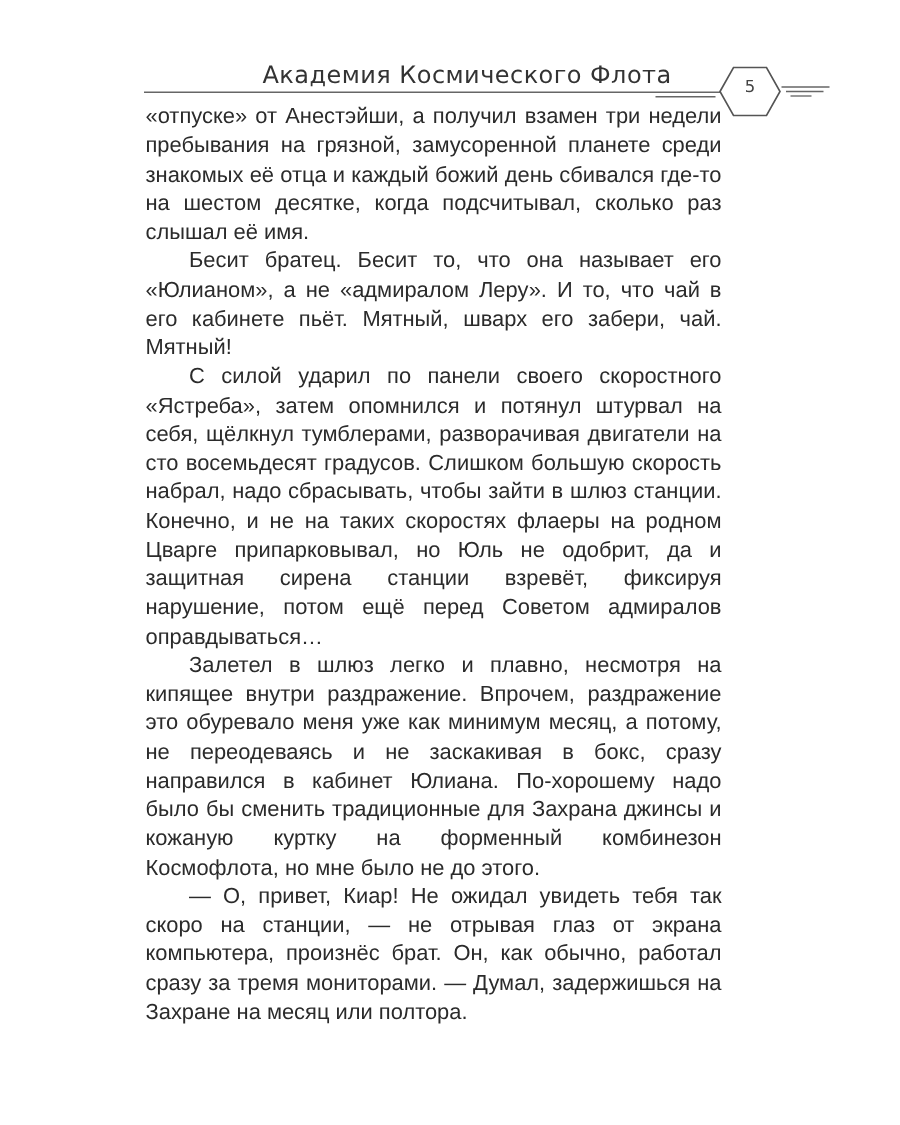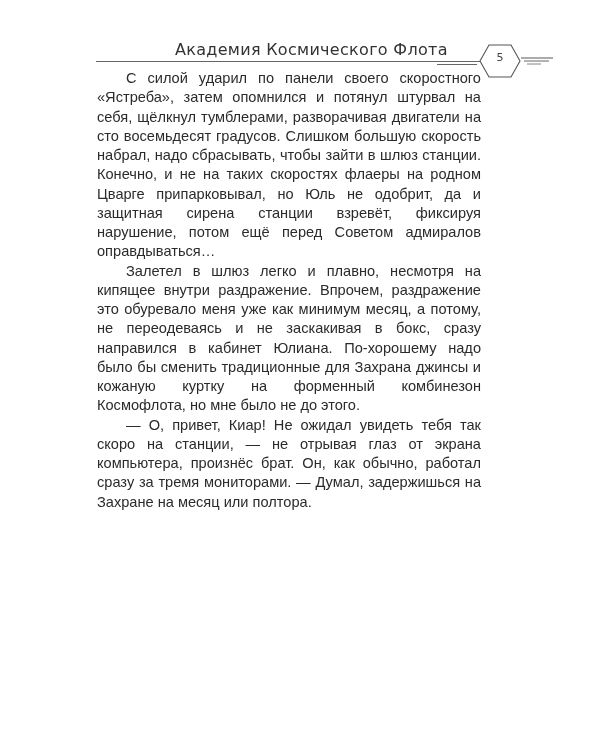--- a/index.html
+++ b/index.html
@@ -101,17 +101,19 @@
   <svg class="header-ornament" viewBox="0 0 80 36" width="80" height="36">
     <polygon points="2,18 11,2 33,2 42,18 33,34 11,34" fill="#ffffff" stroke="#555" stroke-width="1.1"></polygon>
     <line x1="43" y1="15" x2="75" y2="15" stroke="#666" stroke-width="1.1"></line>
     <line x1="46" y1="18" x2="71" y2="18" stroke="#666" stroke-width="1"></line>
     <line x1="49" y1="21" x2="63" y2="21" stroke="#777" stroke-width="0.9"></line>
   </svg>
   <div class="page-number">5</div>
 </div>
 
 <div class="body-text">
+  <p class="no-justify-last">«отпуске» от Анестэйши, а получил взамен три недели пребывания на грязной, замусоренной планете среди знакомых её отца и каждый божий день сбивался где-то на шестом десятке, когда подсчитывал, сколько раз слышал её имя.</p>
+  <p class="indent no-justify-last">Бесит братец. Бесит то, что она называет его «Юлианом», а не «адмиралом Леру». И то, что чай в его кабинете пьёт. Мятный, шварх его забери, чай. Мятный!</p>
   <p class="indent no-justify-last">С силой ударил по панели своего скоростного «Ястреба», затем опомнился и потянул штурвал на себя, щёлкнул тумблерами, разворачивая двигатели на сто восемьдесят градусов. Слишком большую скорость набрал, надо сбрасывать, чтобы зайти в шлюз станции. Конечно, и не на таких скоростях флаеры на родном Цварге припарковывал, но Юль не одобрит, да и защитная сирена станции взревёт, фиксируя нарушение, потом ещё перед Советом адмиралов оправдываться…</p>
   <p class="indent no-justify-last">Залетел в шлюз легко и плавно, несмотря на кипящее внутри раздражение. Впрочем, раздражение это обуревало меня уже как минимум месяц, а потому, не переодеваясь и не заскакивая в бокс, сразу направился в кабинет Юлиана. По-хорошему надо было бы сменить традиционные для Захрана джинсы и кожаную куртку на форменный комбинезон Космофлота, но мне было не до этого.</p>
   <p class="dialog no-justify-last">— О, привет, Киар! Не ожидал увидеть тебя так скоро на станции, — не отрывая глаз от экрана компьютера, произнёс брат. Он, как обычно, работал сразу за тремя мониторами. — Думал, задержишься на Захране на месяц или полтора.</p>
 
 </div>
 
 </body></html>

